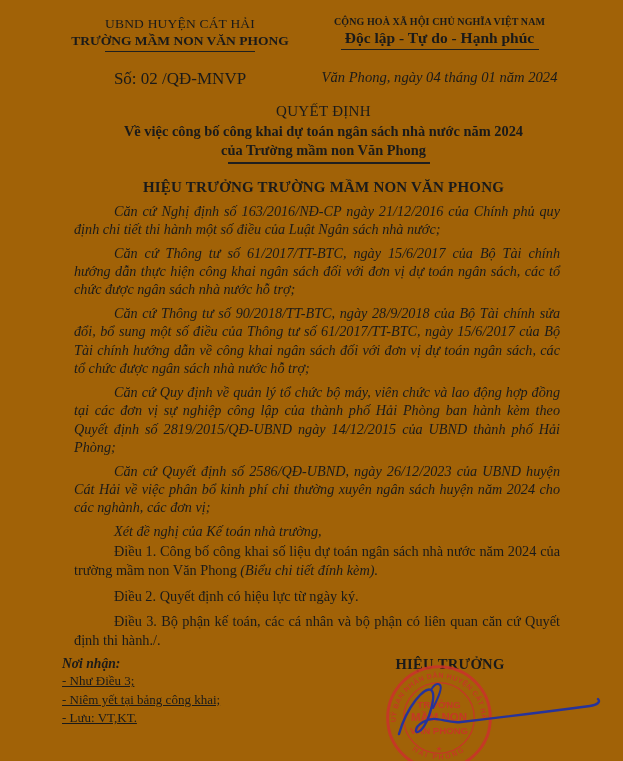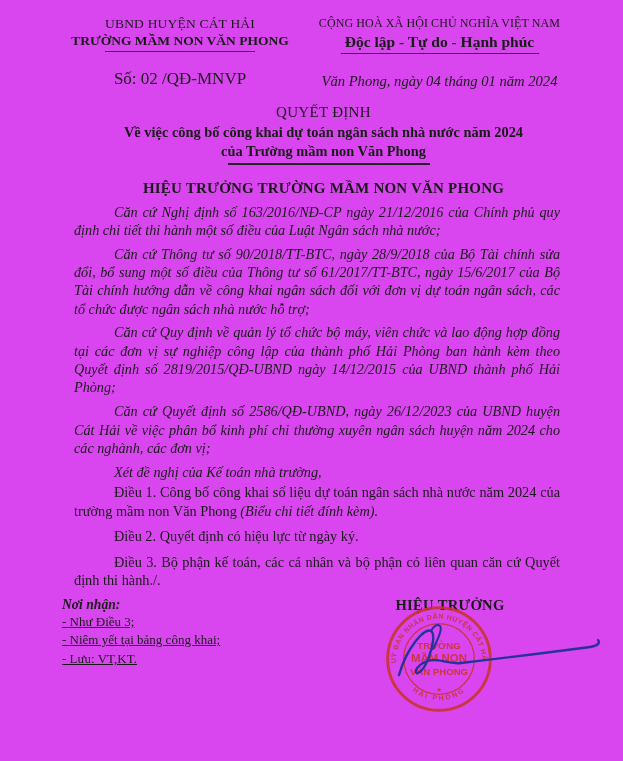--- a/index.html
+++ b/index.html
@@ -1,35 +1,35 @@
 <!DOCTYPE html>
 <html><head>
 <meta charset="utf-8">
 <style>
   * { box-sizing: border-box; }
   html, body { margin: 0; padding: 0; background: #ffffff; }
   .page {
-    width: 623px; height: 761px; background: #d946ef;
+    width: 623px; height: 761px; background: #a16207;
     font-family: "Liberation Serif", "DejaVu Serif", serif;
     color: #1a1a1a; position: relative; overflow: hidden;
     padding: 16px 40px 0 64px;
   }
 
   
   .hdr { display: flex; }
   .hdr-left { width: 232px; text-align: center; flex-shrink: 0; }
   .hdr-right { flex: 1; text-align: center; }
   .hdr-org-parent { font-size: 13.5px; letter-spacing: .2px; }
   .hdr-org-name { font-size: 13.5px; font-weight: bold; margin-top: 1px; }
   .rule { height: 1.4px; background: #1f1f1f; margin: 2px auto 0; }
   .rule-org { width: 150px; }
   .rule-motto { width: 198px; }
   .rule-subject { width: 202px; transform: translateX(5px); }
   .doc-number { font-size: 17px; margin-top: 17px; }
-  .nat-line1 { font-size: 12px; font-weight: normal; letter-spacing: .1px; }
+  .nat-line1 { font-size: 10px; font-weight: bold; letter-spacing: .1px; }
   .nat-line2 { font-size: 15.5px; font-weight: bold; margin-top: 2px; }
   .dateline { font-size: 14.6px; font-style: italic; margin-top: 19px; }
 
   
   .title-block { text-align: center; margin-top: 13px; line-height: 1.32; }
   .title-main { font-size: 15px; font-weight: normal; letter-spacing: .3px; }
   .title-sub { font-size: 14.4px; font-weight: bold; }
   .authority { text-align: center; font-size: 15px; font-weight: bold;
                margin-top: 15px; letter-spacing: .2px; }
 
@@ -84,20 +84,21 @@
     <div class="title-main">QUYẾT ĐỊNH</div>
     <div class="title-sub">Về việc công bố công khai dự toán ngân sách nhà nước năm 2024</div>
     <div class="title-sub">của Trường mầm non Văn Phong</div>
     <div class="rule rule-subject"></div>
   </div>
 
   <div class="authority">HIỆU TRƯỞNG TRƯỜNG MẦM NON VĂN PHONG</div>
 
   <div class="body-text">
     <p class="para">Căn cứ Nghị định số 163/2016/NĐ-CP ngày 21/12/2016 của Chính phủ quy định chi tiết thi hành một số điều của Luật Ngân sách nhà nước;</p>
+    <p class="para">Căn cứ Thông tư số 61/2017/TT-BTC, ngày 15/6/2017 của Bộ Tài chính hướng dẫn thực hiện công khai ngân sách đối với đơn vị dự toán ngân sách, các tổ chức được ngân sách nhà nước hỗ trợ;</p>
     <p class="para">Căn cứ Thông tư số 90/2018/TT-BTC, ngày 28/9/2018 của Bộ Tài chính sửa đổi, bổ sung một số điều của Thông tư số 61/2017/TT-BTC, ngày 15/6/2017 của Bộ Tài chính hướng dẫn về công khai ngân sách đối với đơn vị dự toán ngân sách, các tổ chức được ngân sách nhà nước hỗ trợ;</p>
     <p class="para">Căn cứ Quy định về quản lý tổ chức bộ máy, viên chức và lao động hợp đồng tại các đơn vị sự nghiệp công lập của thành phố Hải Phòng ban hành kèm theo Quyết định số 2819/2015/QĐ-UBND ngày 14/12/2015 của UBND thành phố Hải Phòng;</p>
     <p class="para">Căn cứ Quyết định số 2586/QĐ-UBND, ngày 26/12/2023 của UBND huyện Cát Hải về việc phân bổ kinh phí chi thường xuyên ngân sách huyện năm 2024 cho các nghành, các đơn vị;</p>
     <p class="para proposal">Xét đề nghị của Kế toán nhà trường,</p>
 
 
     <p class="article"><span class="lbl">Điều 1.</span><span> Công bố công khai số liệu dự toán ngân sách nhà nước năm 2024 của trường mầm non Văn Phong </span><span class="it">(Biểu chi tiết đính kèm).</span></p>
     <p class="article"><span class="lbl">Điều 2.</span><span> Quyết định có hiệu lực từ ngày ký.</span><span class="it"></span></p>
     <p class="article"><span class="lbl">Điều 3.</span><span> Bộ phận kế toán, các cá nhân và bộ phận có liên quan căn cứ Quyết định thi hành./.</span><span class="it"></span></p>
   </div>

